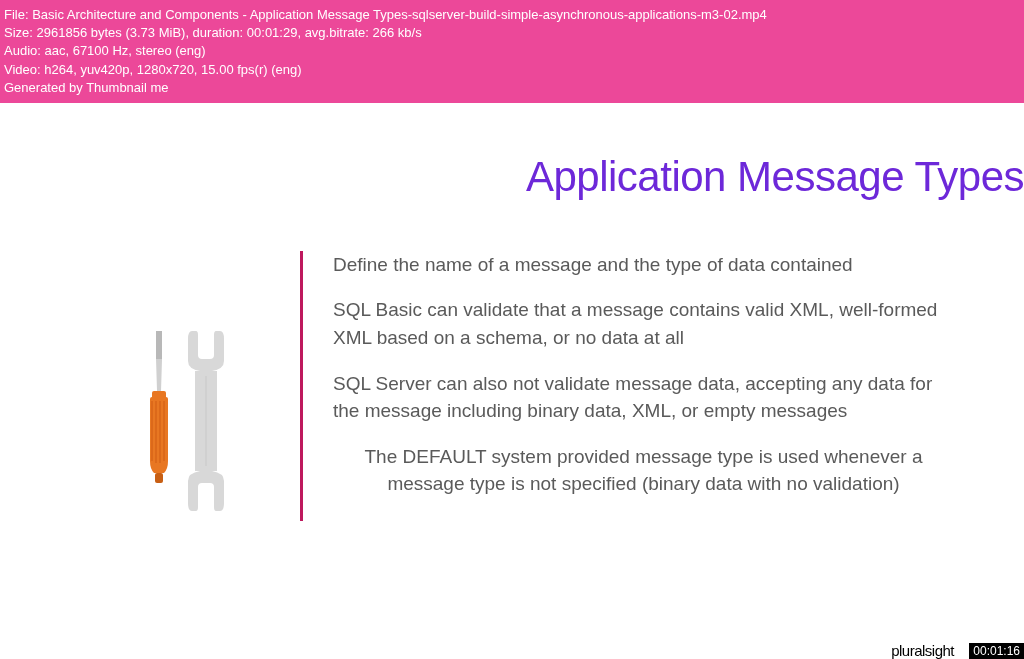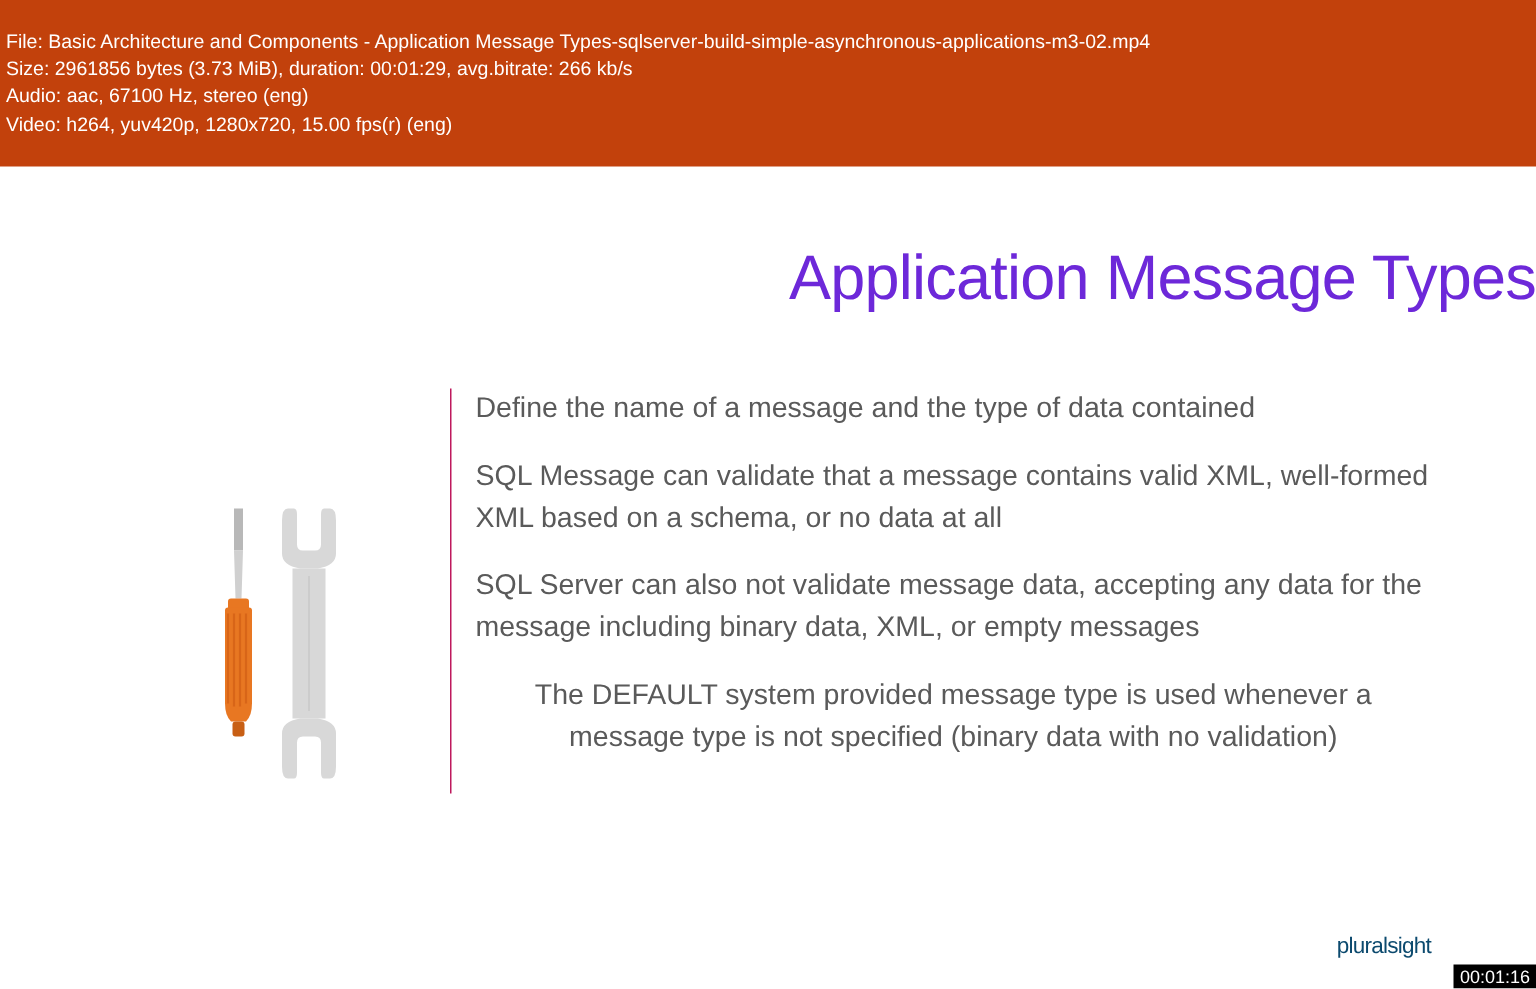--- a/index.html
+++ b/index.html
@@ -5,25 +5,25 @@
     * { margin: 0; padding: 0; box-sizing: border-box; }
     body {
       width: 1024px;
       height: 659px;
       background: #ffffff;
       font-family: Arial, Helvetica, sans-serif;
       position: relative;
       overflow: hidden;
     }
     .header-bar {
-      background: #c2410c;
+      background: #ec4899;
       color: #ffffff;
       font-size: 13px;
       line-height: 1.4;
-      padding: 19px 4px;
+      padding: 6px 4px;
       font-family: Arial, sans-serif;
     }
     .header-line { white-space: nowrap; }
     .slide {
       padding-top: 50px;
     }
     .slide-title {
       text-align: right;
       color: #6d28d9;
       font-size: 42px;
@@ -36,38 +36,38 @@
       margin-top: 50px;
       padding: 0 30px 0 130px;
     }
     .icon-col {
       width: 170px;
       flex-shrink: 0;
       padding-top: 70px;
     }
     .text-col {
       flex: 1;
-      border-left: 1px solid #be185d;
-      padding-left: 16px;
+      border-left: 3px solid #be185d;
+      padding-left: 30px;
       padding-right: 40px;
     }
     .bullet {
       color: #5a5a5a;
       font-size: 19px;
       line-height: 1.45;
       margin-bottom: 18px;
       font-family: 'Segoe UI', Arial, sans-serif;
       font-weight: 300;
     }
     .bullet:last-child { margin-bottom: 0; text-align: center; }
     .brand {
       position: absolute;
-      bottom: 20px;
+      bottom: 0;
       right: 70px;
-      color: #0c4a6e;
+      color: #000000;
       font-size: 15px;
       font-family: Arial, sans-serif;
       letter-spacing: -0.5px;
     }
     .timestamp {
       position: absolute;
       bottom: 0;
       right: 0;
       background: #000000;
       color: #ffffff;
@@ -79,20 +79,21 @@
     .tools-svg { display: block; }
   </style>
 </head>
 <body>
 
 <div class="header-bar">
   <div class="header-line">File: Basic Architecture and Components - Application Message Types-sqlserver-build-simple-asynchronous-applications-m3-02.mp4</div>
   <div class="header-line">Size: 2961856 bytes (3.73 MiB), duration: 00:01:29, avg.bitrate: 266 kb/s</div>
   <div class="header-line">Audio: aac, 67100 Hz, stereo (eng)</div>
   <div class="header-line">Video: h264, yuv420p, 1280x720, 15.00 fps(r) (eng)</div>
+  <div class="header-line">Generated by Thumbnail me</div>
 </div>
 
 <div class="slide">
   <h1 class="slide-title">Application Message Types</h1>
   <div class="slide-body">
     <div class="icon-col">
       <svg class="tools-svg" width="120" height="200" viewBox="0 0 120 200">
 
         <rect x="26" y="10" width="6" height="28" fill="#b8b8b8"></rect>
         <polygon points="26,38 32,38 31,70 27,70" fill="#d0d0d0"></polygon>
@@ -102,21 +103,21 @@
         <rect x="25" y="152" width="8" height="10" rx="2" fill="#c85f14"></rect>
 
         <path d="M62 10 Q58 10 58 18 L58 40 Q58 48 70 50 L82 50 Q94 48 94 40 L94 18 Q94 10 90 10 L86 10 Q84 10 84 14 L84 34 Q84 38 80 38 L72 38 Q68 38 68 34 L68 14 Q68 10 66 10 Z" fill="#d8d8d8"></path>
         <rect x="65" y="50" width="22" height="100" fill="#d8d8d8"></rect>
         <path d="M62 190 Q58 190 58 182 L58 160 Q58 152 70 150 L82 150 Q94 152 94 160 L94 182 Q94 190 90 190 L86 190 Q84 190 84 186 L84 166 Q84 162 80 162 L72 162 Q68 162 68 166 L68 186 Q68 190 66 190 Z" fill="#d8d8d8"></path>
         <line x1="76" y1="55" x2="76" y2="145" stroke="#c8c8c8" stroke-width="1"></line>
       </svg>
     </div>
     <div class="text-col">
       <p class="bullet">Define the name of a message and the type of data contained</p>
-      <p class="bullet">SQL Message can validate that a message contains valid XML, well-formed XML based on a schema, or no data at all</p>
+      <p class="bullet">SQL Basic can validate that a message contains valid XML, well-formed XML based on a schema, or no data at all</p>
       <p class="bullet">SQL Server can also not validate message data, accepting any data for the message including binary data, XML, or empty messages</p>
       <p class="bullet">The DEFAULT system provided message type is used whenever a message type is not specified (binary data with no validation)</p>
     </div>
   </div>
 </div>
 
 <div class="brand">pluralsight</div>
 <div class="timestamp">00:01:16</div>
 
 </body></html>

